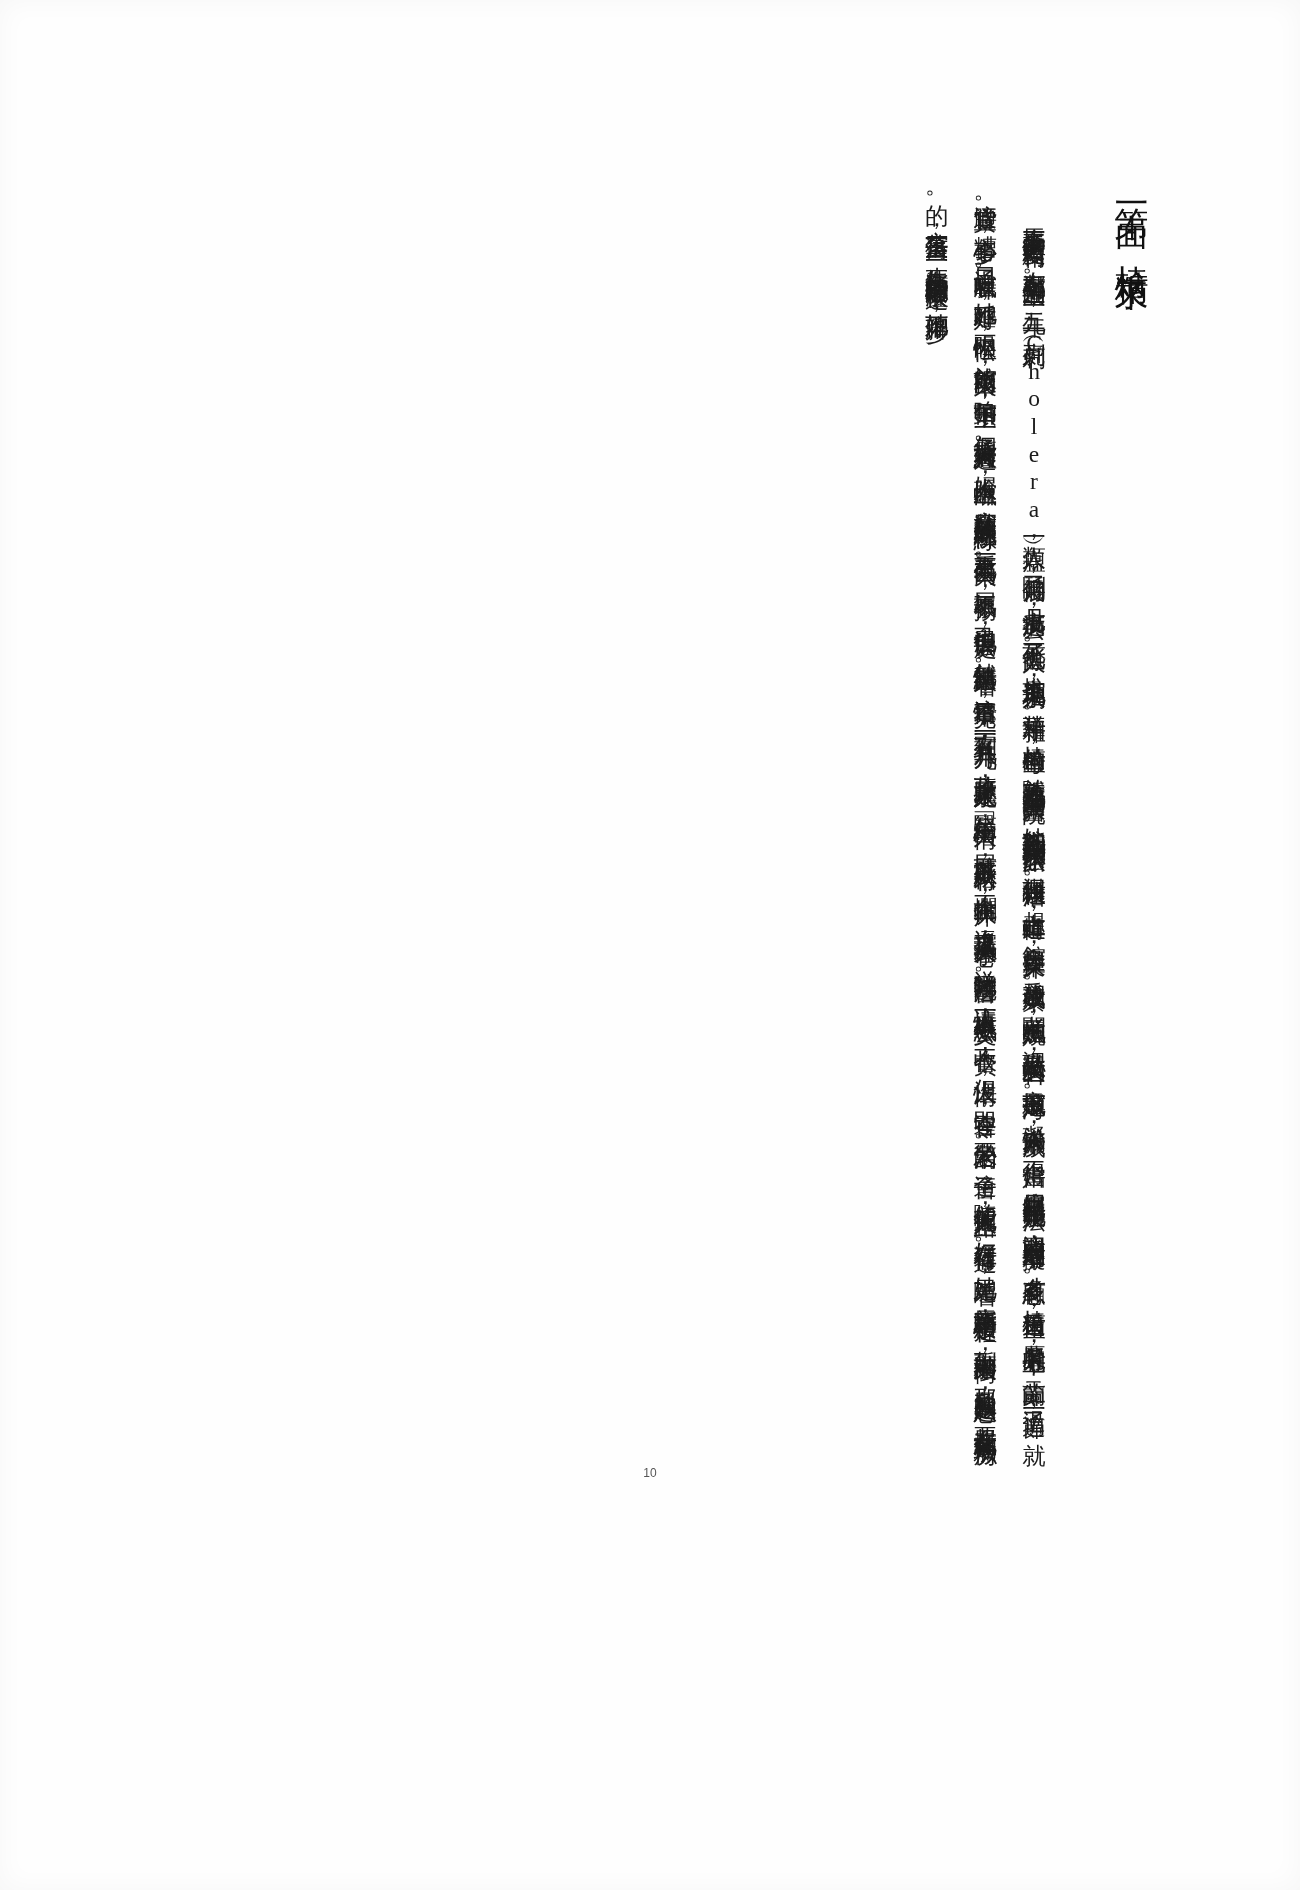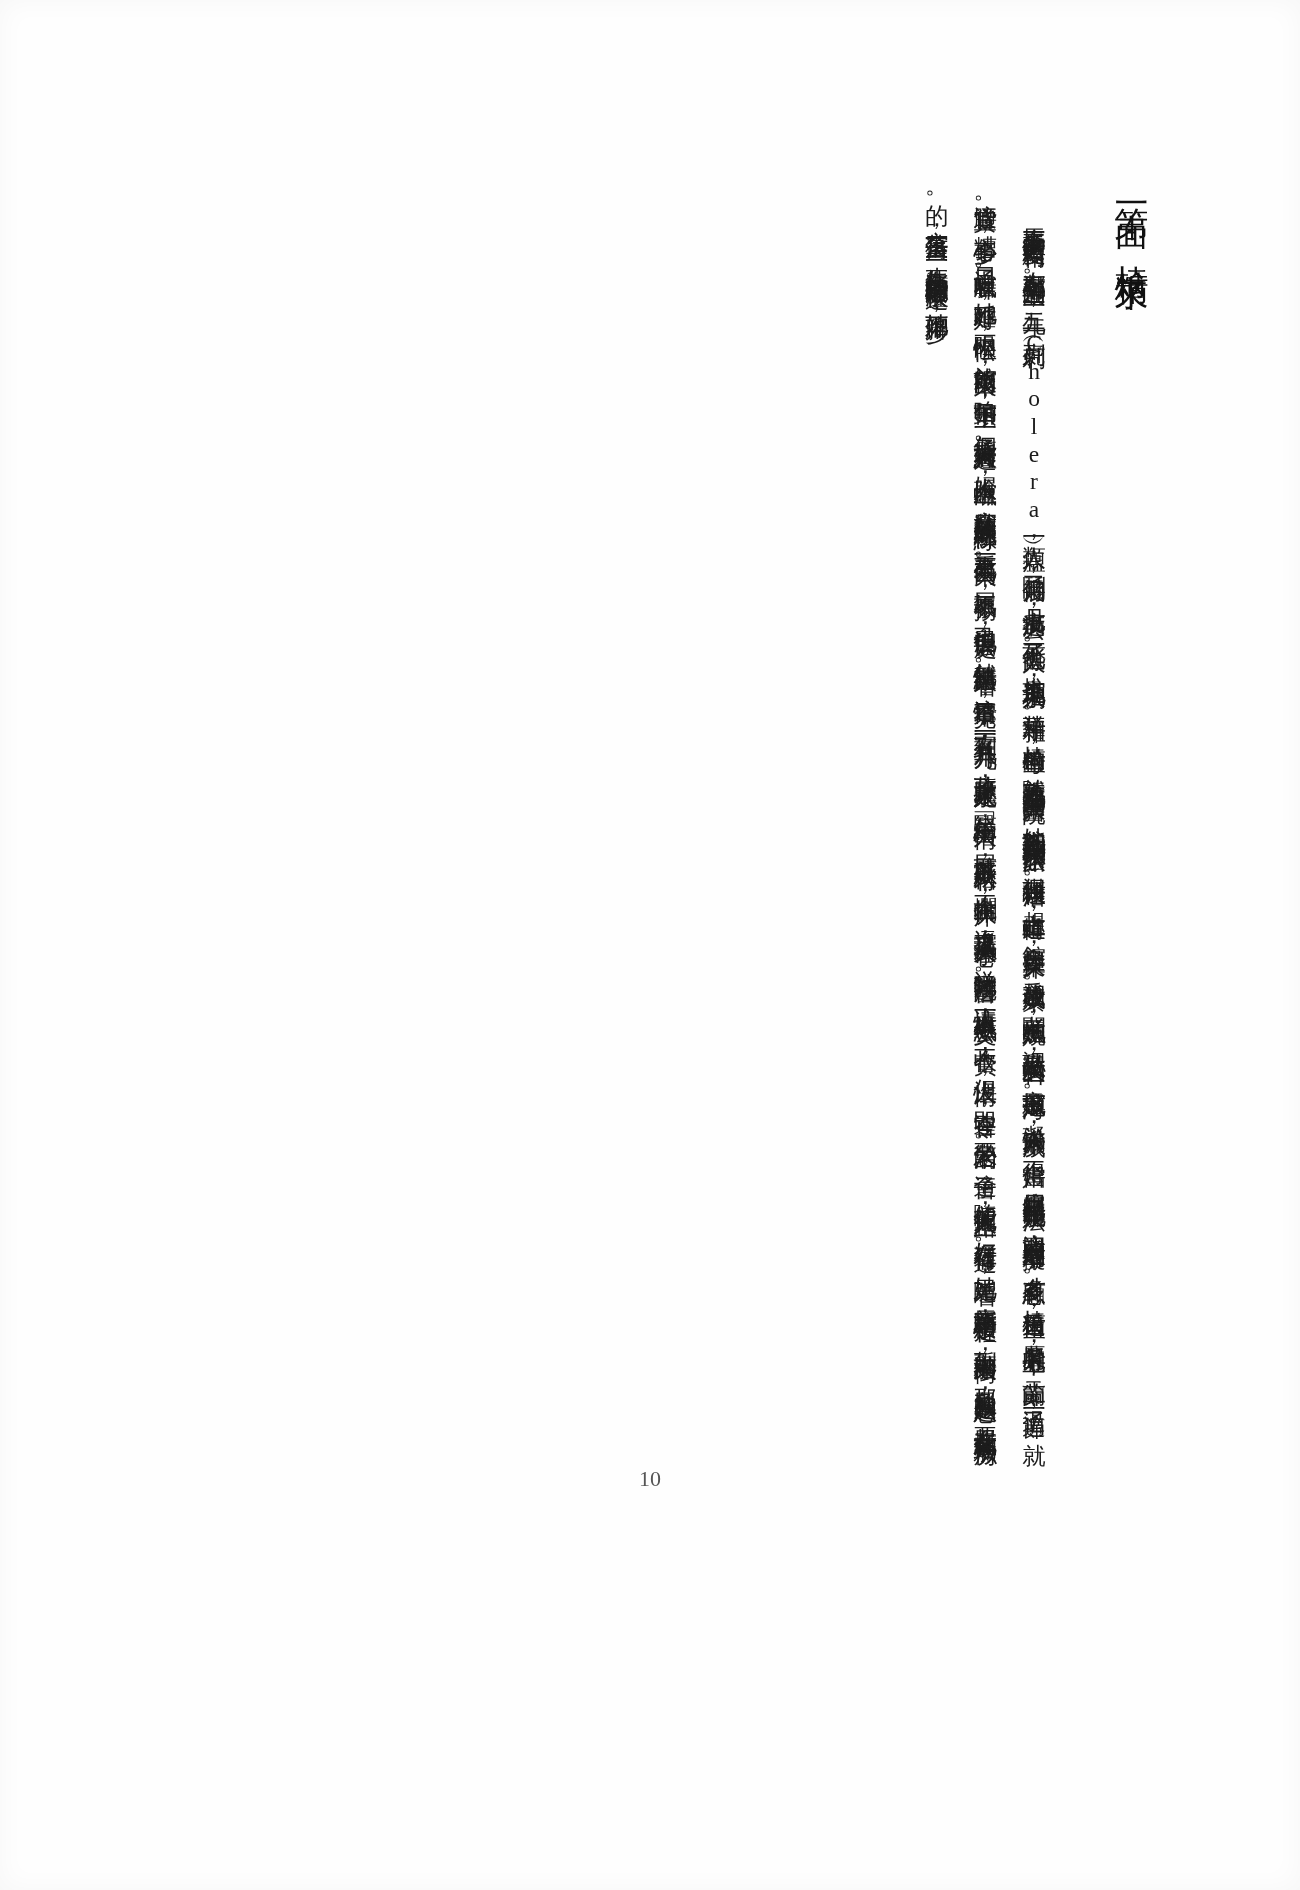--- a/index.html
+++ b/index.html
@@ -57,23 +57,23 @@
     margin: 0;
     text-indent: 1em;
   }
 
   .page-number {
     position: absolute;
     left: 0;
     right: 0;
     top: 1466px;
     text-align: center;
-    font-size: 22px;
+    font-size: 12px;
     color: #555;
-    font-family: Liberation Serif, serif;
+    font-family: Liberation Sans, sans-serif;
   }
 
   
   .scan-edge {
     position: absolute;
     left: 0; top: 0; right: 0; bottom: 0;
     pointer-events: none;
     box-shadow: inset 0 0 28px rgba(0,0,0,0.035);
   }
 </style>

